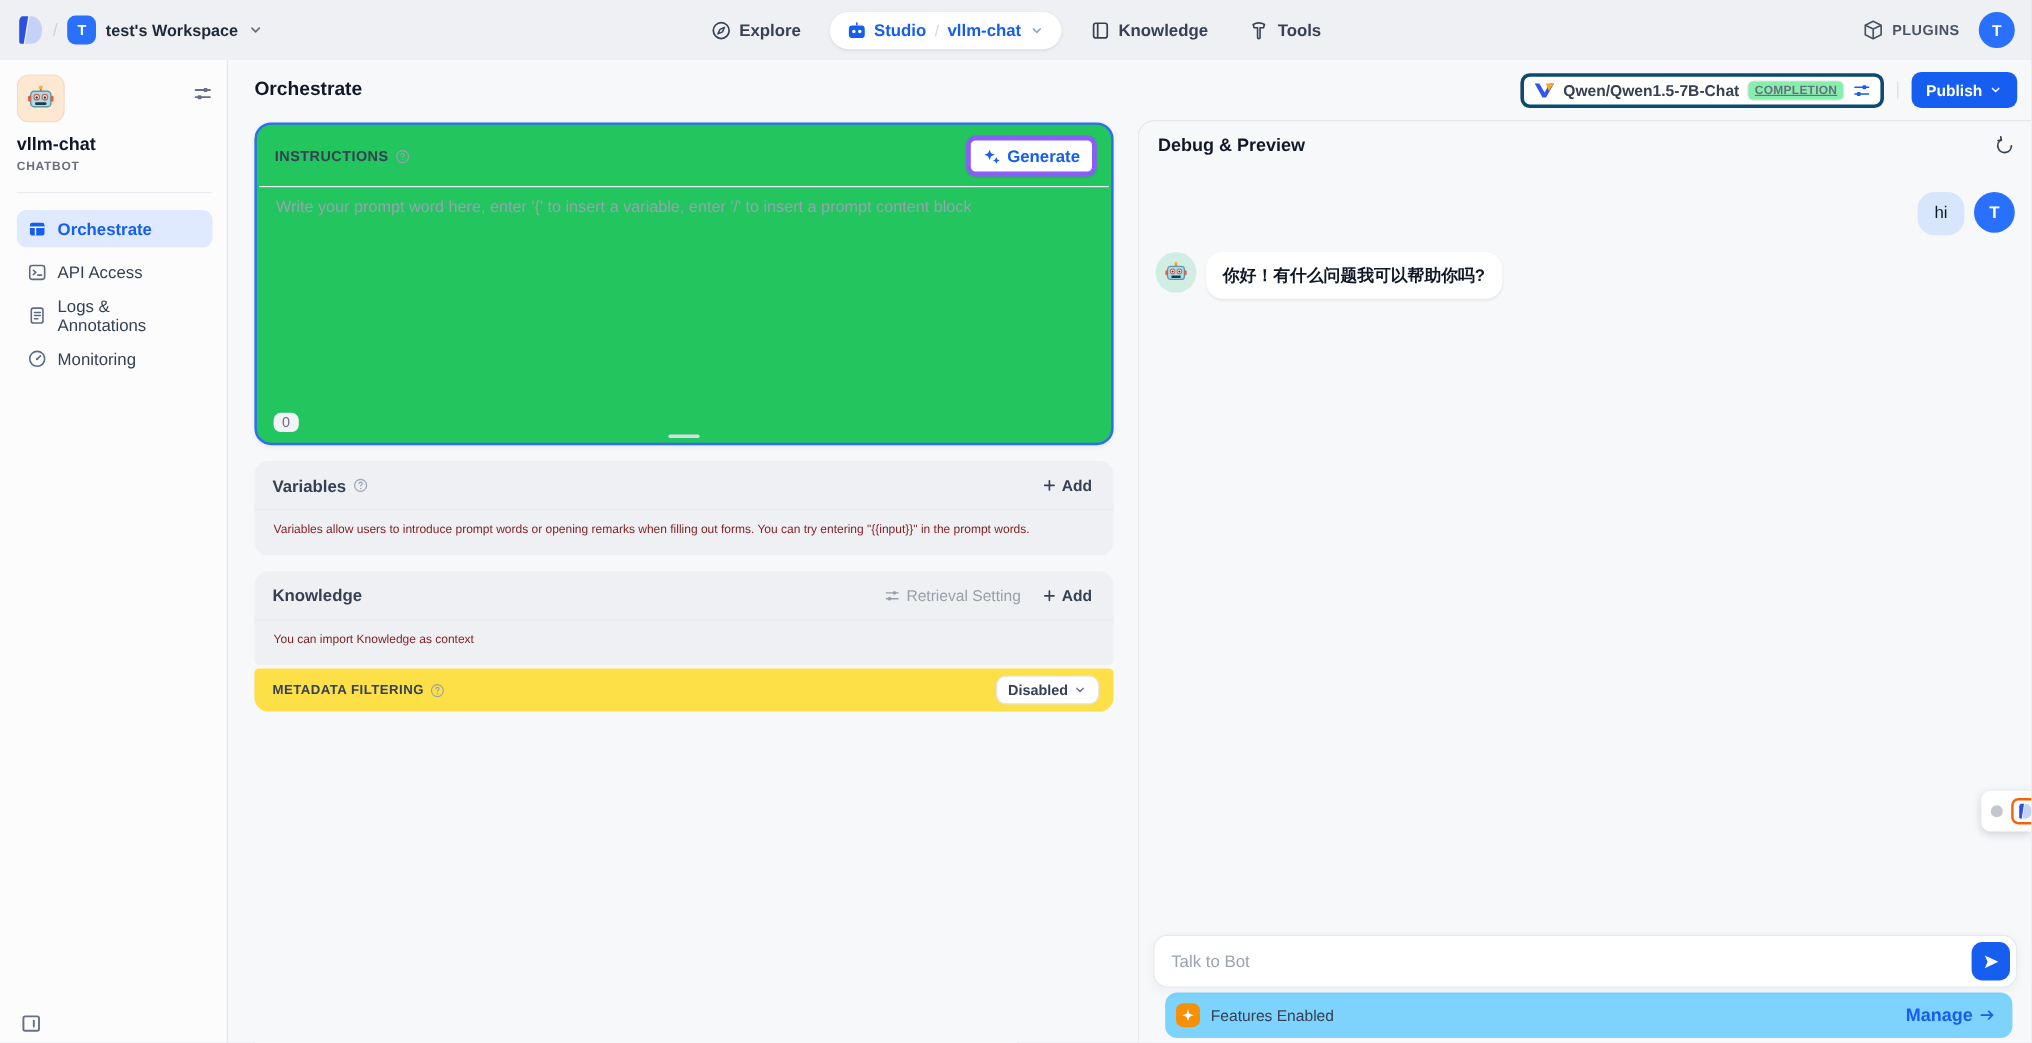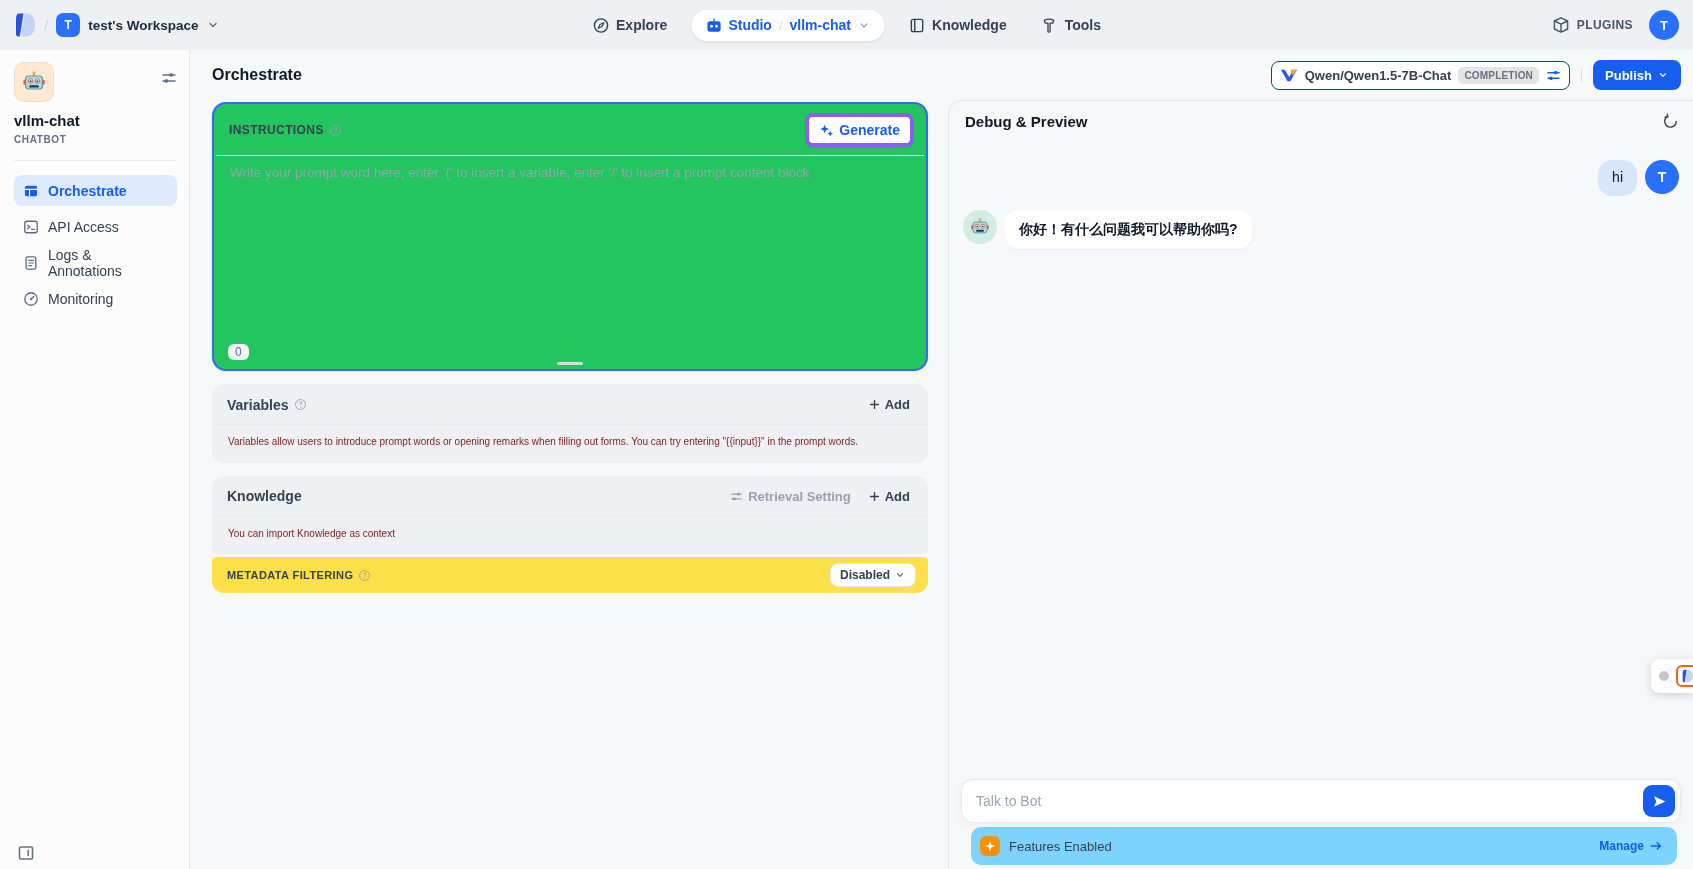--- a/index.html
+++ b/index.html
@@ -48,24 +48,24 @@
   .sb-item.active{background:#dfe9ff;color:#155eef;font-weight:600;}
   .sb-item.active .icon{color:#155eef;}
   .collapse-btn{position:absolute;left:17px;bottom:7px;color:#676f83;cursor:pointer;}
 
   
   .main{flex:1;position:relative;background:#f7f8fa;min-width:0;}
   .main-header{height:50px;display:flex;align-items:center;padding:0 12px 0 22px;}
   .page-title{font-size:16px;font-weight:700;color:#101828;margin:0;}
   .hdr-right{margin-left:auto;display:flex;align-items:center;gap:7px;}
   .model-pill{display:flex;align-items:center;gap:7px;height:29px;padding:0 8px;background:#fff;
-              border:1px solid #0c4a6e;border-radius:8px;cursor:pointer;}
+              border:3px solid #0c4a6e;border-radius:8px;cursor:pointer;}
   .model-name{font-size:13px;font-weight:600;color:#354052;}
-  .model-badge{font-size:10px;font-weight:600;color:#676f83;border:1px solid #e2e4ea;background:#e5e5e5;
-               border-radius:5px;padding:2px 5px;letter-spacing:.2px;}
+  .model-badge{font-size:10px;font-weight:600;color:#676f83;border:1px solid #e2e4ea;background:#86efac;
+               border-radius:5px;padding:2px 5px;letter-spacing:.2px;text-decoration:underline;}
   .model-pill .icon{color:#155eef;}
   .vline{width:1px;height:14px;background:#d8dce3;margin:0 4px;}
   .publish-btn{display:flex;align-items:center;gap:5px;height:30px;padding:0 12px;border:none;
                background:#155eef;color:#fff;font-size:13px;font-weight:700;border-radius:8px;
                font-family:inherit;cursor:pointer;}
 
   .main-body{display:flex;height:calc(100% - 50px);}
   .config{width:758px;flex:none;padding:2px 20px 0 22px;}
 
   
@@ -85,21 +85,21 @@
               font-size:12px;border-radius:6px;padding:1px 7px;}
   .resize-handle{position:absolute;left:50%;bottom:4px;transform:translateX(-50%);
                  width:26px;height:3px;border-radius:2px;background:#d8dce3;cursor:ns-resize;}
 
   
   .gcard{background:#eef0f4;border-radius:12px;margin-top:13px;}
   .gcard .card-hd{padding:9px 12px 8px 15px;}
   .gcard-title{font-size:14px;font-weight:700;color:#354052;}
   .add-btn{display:flex;align-items:center;gap:4px;font-size:13px;font-weight:700;color:#354052;
            background:none;border:none;font-family:inherit;padding:4px 6px;border-radius:6px;cursor:pointer;}
-  .retrieval-btn{display:flex;align-items:center;gap:5px;font-size:13px;font-weight:700;color:#9aa0ab;
+  .retrieval-btn{display:flex;align-items:center;gap:5px;font-size:13px;font-weight:400;color:#9aa0ab;
                  background:none;border:none;font-family:inherit;margin-left:auto;padding:4px 6px;cursor:default;}
   .gcard-div{height:1px;background:#e3e6eb;margin:0 1px;opacity:.7;}
   .gcard-desc{padding:9px 16px 13px 16px;font-size:10px;line-height:1.55;color:#7f1d1d;}
   .k-card{border-radius:12px 12px 4px 4px;}
   .meta-row{display:flex;align-items:center;gap:5px;background:#fde047;border-radius:4px 4px 12px 12px;
             margin-top:3px;height:36px;padding:0 12px 0 15px;}
   .meta-title{font-size:11px;font-weight:700;letter-spacing:.4px;color:#354052;}
   .disabled-btn{margin-left:auto;display:flex;align-items:center;gap:4px;background:#fff;
                 border:1px solid #e2e4ea;border-radius:8px;padding:4px 9px;font-size:12px;font-weight:600;
                 color:#354052;font-family:inherit;cursor:pointer;}
@@ -135,21 +135,21 @@
               box-shadow:0 2px 10px rgba(16,24,40,.05);padding:0 52px 0 14px;font-size:14px;
               font-family:inherit;color:#101828;outline:none;}
   .chat-input::placeholder{color:#9aa3b2;}
   .send-btn{position:absolute;right:6px;top:6px;width:32px;height:32px;border:none;border-radius:9px;
             background:#155eef;display:flex;align-items:center;justify-content:center;cursor:pointer;}
   .features-bar{display:flex;align-items:center;gap:9px;height:38px;margin:4px 4px 0 10px;
                 background:#7dd3fc;border-radius:10px;padding:0 14px 0 9px;}
   .features-icon{width:20px;height:20px;border-radius:6px;background:#f79009;flex:none;
                  display:flex;align-items:center;justify-content:center;color:#fff;}
   .features-label{font-size:13px;font-weight:500;color:#354052;}
-  .manage-link{margin-left:auto;display:flex;align-items:center;gap:5px;font-size:12px;font-weight:700;
+  .manage-link{margin-left:auto;display:flex;align-items:center;gap:5px;font-size:15px;font-weight:700;
                color:#155eef;cursor:pointer;}
 </style>
 </head>
 <body>
 
 <svg width="0" height="0" style="position:absolute">
   <defs>
     <linearGradient id="difyg" x1="0" y1="0" x2="1" y2="0">
       <stop offset="0.42" stop-color="#2d50e0"></stop>
         <stop offset="0.43" stop-color="#c5d2f8"></stop>

